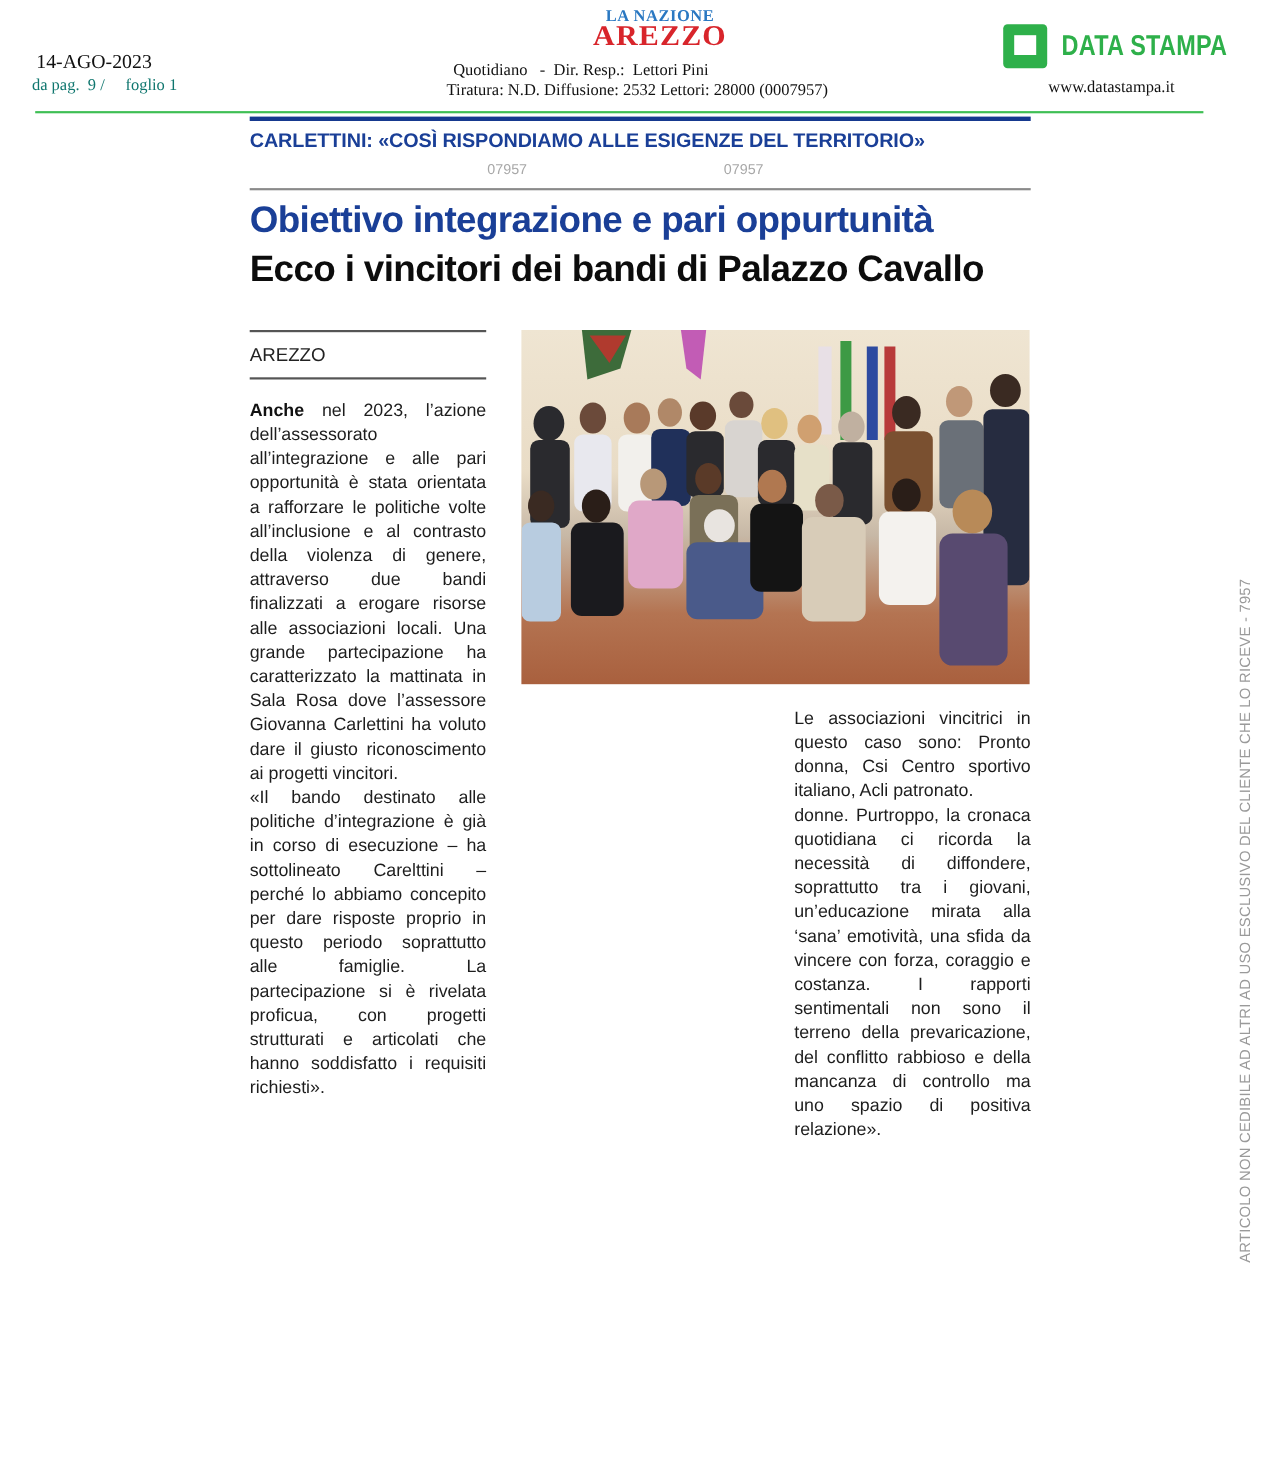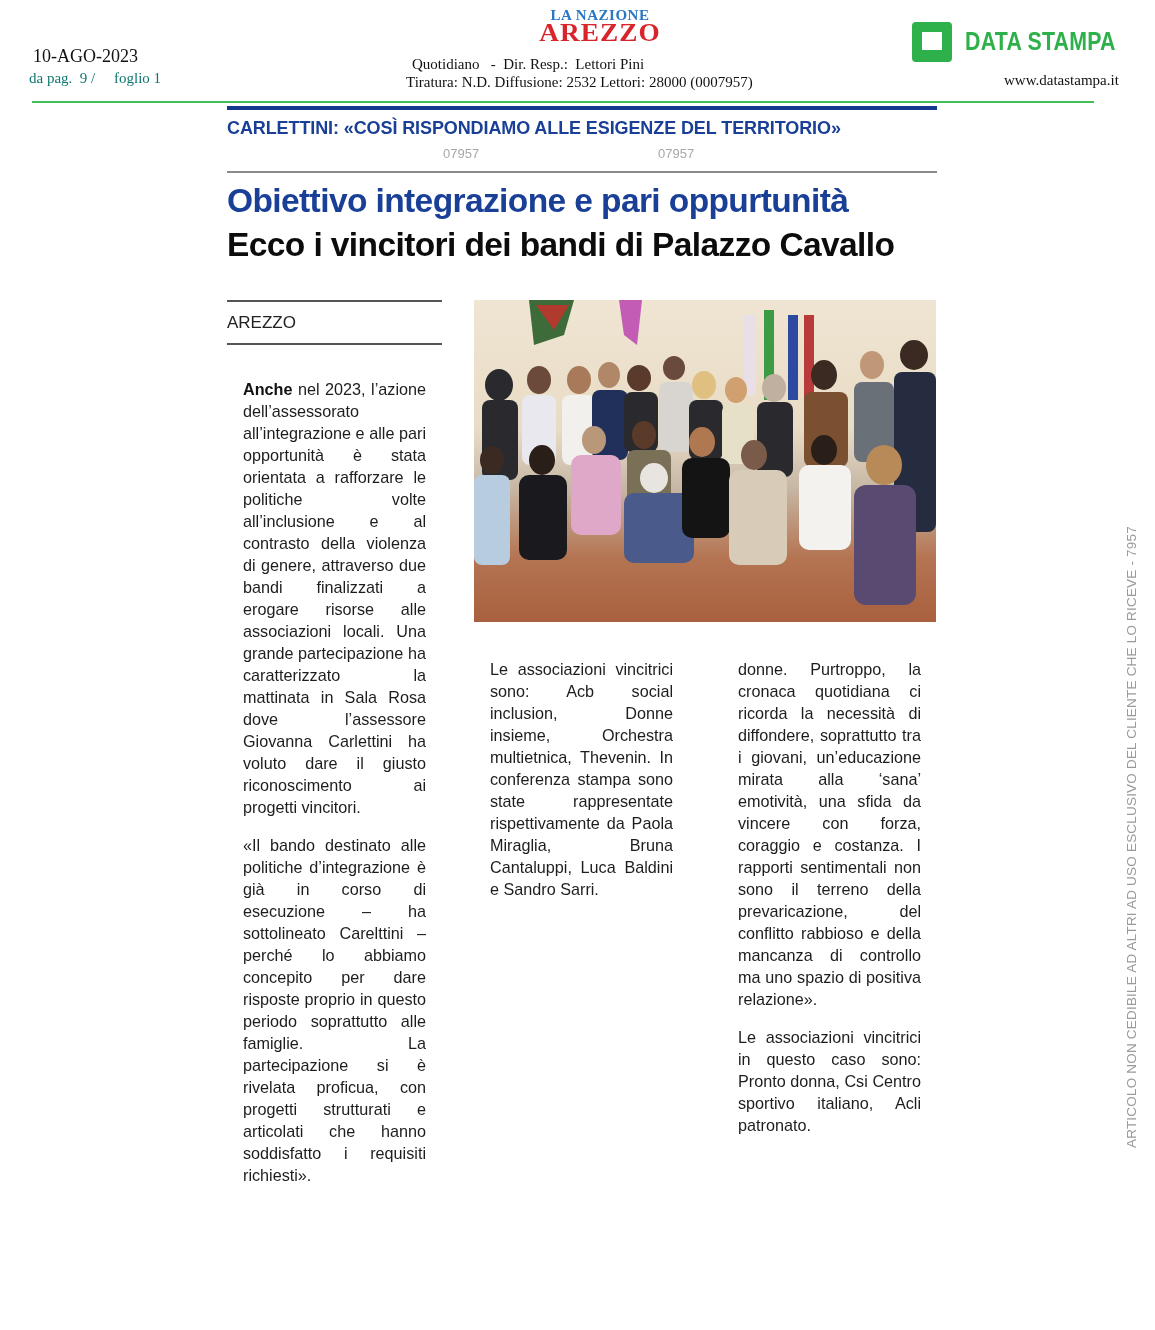--- a/index.html
+++ b/index.html
@@ -12,58 +12,58 @@
   .masthead { position: absolute; left: 530px; top: 8px; width: 140px; text-align: center; }
   .mast-top { font-family: "Liberation Serif", serif; font-weight: bold; font-size: 15px; color: #2a78c2; letter-spacing: 0.5px; line-height: 14px; }
   .mast-main { font-family: "Liberation Serif", serif; font-weight: bold; font-size: 26px; color: #d8252b; letter-spacing: 1px; line-height: 22px; transform: scaleX(1.05); }
 
   .hdr-info1 { position: absolute; left: 412px; top: 56px; font-family: "Liberation Serif", serif; font-size: 15px; color: #111; white-space: pre; }
   .hdr-info2 { position: absolute; left: 406px; top: 74px; font-family: "Liberation Serif", serif; font-size: 15px; color: #111; white-space: pre; }
 
   .ds-logo { position: absolute; left: 912px; top: 22px; width: 40px; height: 40px; border-radius: 4px; background: #2eb04a; }
   .ds-logo::after { content: ""; position: absolute; left: 10px; top: 10px; width: 20px; height: 18px; background: #fff; }
   .ds-name { position: absolute; left: 965px; top: 26px; font-family: "Liberation Sans", sans-serif; font-weight: bold; font-size: 26px; color: #2eb04a; letter-spacing: 0.3px; transform: scaleX(0.82); transform-origin: left center; }
-  .ds-url { position: absolute; left: 1004px; top: 72px; font-family: "Liberation Serif", serif; font-size: 15px; color: #111; }
+  .ds-url { position: absolute; left: 953px; top: 72px; font-family: "Liberation Serif", serif; font-size: 15px; color: #111; }
 
   .rule-green { position: absolute; left: 32px; top: 101px; width: 1062px; height: 2px; background: #3fbf55; }
 
   
   .rule-blue { position: absolute; left: 227px; top: 106px; width: 710px; height: 4px; background: #16398f; }
   .kicker { position: absolute; left: 227px; top: 118px; font-weight: bold; font-size: 18px; color: #1a3f97; letter-spacing: -0.1px; white-space: nowrap; }
   .code { position: absolute; top: 146px; font-size: 13px; color: #a8a8a8; }
   .code.c1 { left: 443px; }
   .code.c2 { left: 658px; }
   .rule-gray { position: absolute; left: 227px; top: 171px; width: 710px; height: 2px; background: #8a8a8a; }
 
   .title { position: absolute; left: 227px; top: 182px; font-weight: bold; font-size: 33.5px; color: #1a3f97; white-space: nowrap; letter-spacing: -0.6px; }
   .subtitle { position: absolute; left: 227px; top: 226px; font-weight: bold; font-size: 33.5px; color: #0c0c0c; white-space: nowrap; letter-spacing: -0.6px; }
 
   .dateline-top { position: absolute; left: 227px; top: 300px; width: 215px; height: 2px; background: #555; }
   .dateline { position: absolute; left: 227px; top: 313px; font-size: 17px; color: #222; }
   .dateline-bot { position: absolute; left: 227px; top: 343px; width: 215px; height: 2px; background: #555; }
 
   .col { position: absolute; width: 215px; font-size: 16.2px; line-height: 22px; color: #1d1d1d; text-align: justify; }
-  .col p { margin: 16px; }
+  .col p { margin: 0; }
   .col b { font-weight: bold; color: #111; }
   .col1 { left: 227px; top: 362px; }
   .col2 { left: 474px; top: 642px; }
   .col3 { left: 722px; top: 642px; }
 
   
   .photo { position: absolute; left: 474px; top: 300px; width: 462px; height: 322px; overflow: hidden;
     background: linear-gradient(180deg, #efe5d2 0%, #e9dcc6 40%, #c7b8a6 58%, #b47452 80%, #a9603e 100%); }
   .photo svg { width: 100%; height: 100%; display: block; }
 
   
   .side-note { position: absolute; left: 1124px; top: 1148px; transform: rotate(-90deg); transform-origin: left top; font-size: 13.5px; color: #9a9a9a; white-space: nowrap; letter-spacing: 0.2px; }
 </style>
 </head>
 <body>
 
-<div class="hdr-date">10-AGO-2023</div>
+<div class="hdr-date">14-AGO-2023</div>
 <div class="hdr-page">da pag.  9 /     foglio 1</div>
 
 <div class="masthead">
   <div class="mast-top">LA NAZIONE</div>
   <div class="mast-main">AREZZO</div>
 </div>
 <div class="hdr-info1">Quotidiano   -  Dir. Resp.:  Lettori Pini</div>
 <div class="hdr-info2">Tiratura: N.D. Diffusione: 2532 Lettori: 28000 (0007957)</div>
 
 <div class="ds-logo"></div>
@@ -146,21 +146,20 @@
         <rect x="255" y="170" width="58" height="95" rx="10" fill="#d8ccb8"></rect>
       <ellipse cx="350" cy="150" rx="13" ry="15" fill="#2a1e18"></ellipse>
         <rect x="325" y="165" width="52" height="85" rx="10" fill="#f4f2ee"></rect>
       <ellipse cx="410" cy="165" rx="18" ry="20" fill="#b88a58"></ellipse>
         <rect x="380" y="185" width="62" height="120" rx="12" fill="#584a70"></rect>
     </g>
   </svg>
 </div>
 
 <div class="col col2">
-  <p><span>Le associazioni vincitrici sono: Acb social inclusion, Donne insieme, Orchestra multietnica, Thevenin. In conferenza stampa sono state rappresentate rispettivamente da Paola Miraglia, Bruna Cantaluppi, Luca Baldini e Sandro Sarri.</span></p>
 </div>
 
 <div class="col col3">
+  <p><span>Le associazioni vincitrici in questo caso sono: Pronto donna, Csi Centro sportivo italiano, Acli patronato.</span></p>
   <p><span>donne. Purtroppo, la cronaca quotidiana ci ricorda la necessità di diffondere, soprattutto tra i giovani, un’educazione mirata alla ‘sana’ emotività, una sfida da vincere con forza, coraggio e costanza. I rapporti sentimentali non sono il terreno della prevaricazione, del conflitto rabbioso e della mancanza di controllo ma uno spazio di positiva relazione».</span></p>
-  <p><span>Le associazioni vincitrici in questo caso sono: Pronto donna, Csi Centro sportivo italiano, Acli patronato.</span></p>
 </div>
 
 <div class="side-note">ARTICOLO NON CEDIBILE AD ALTRI AD USO ESCLUSIVO DEL CLIENTE CHE LO RICEVE - 7957</div>
 
 </body></html>

